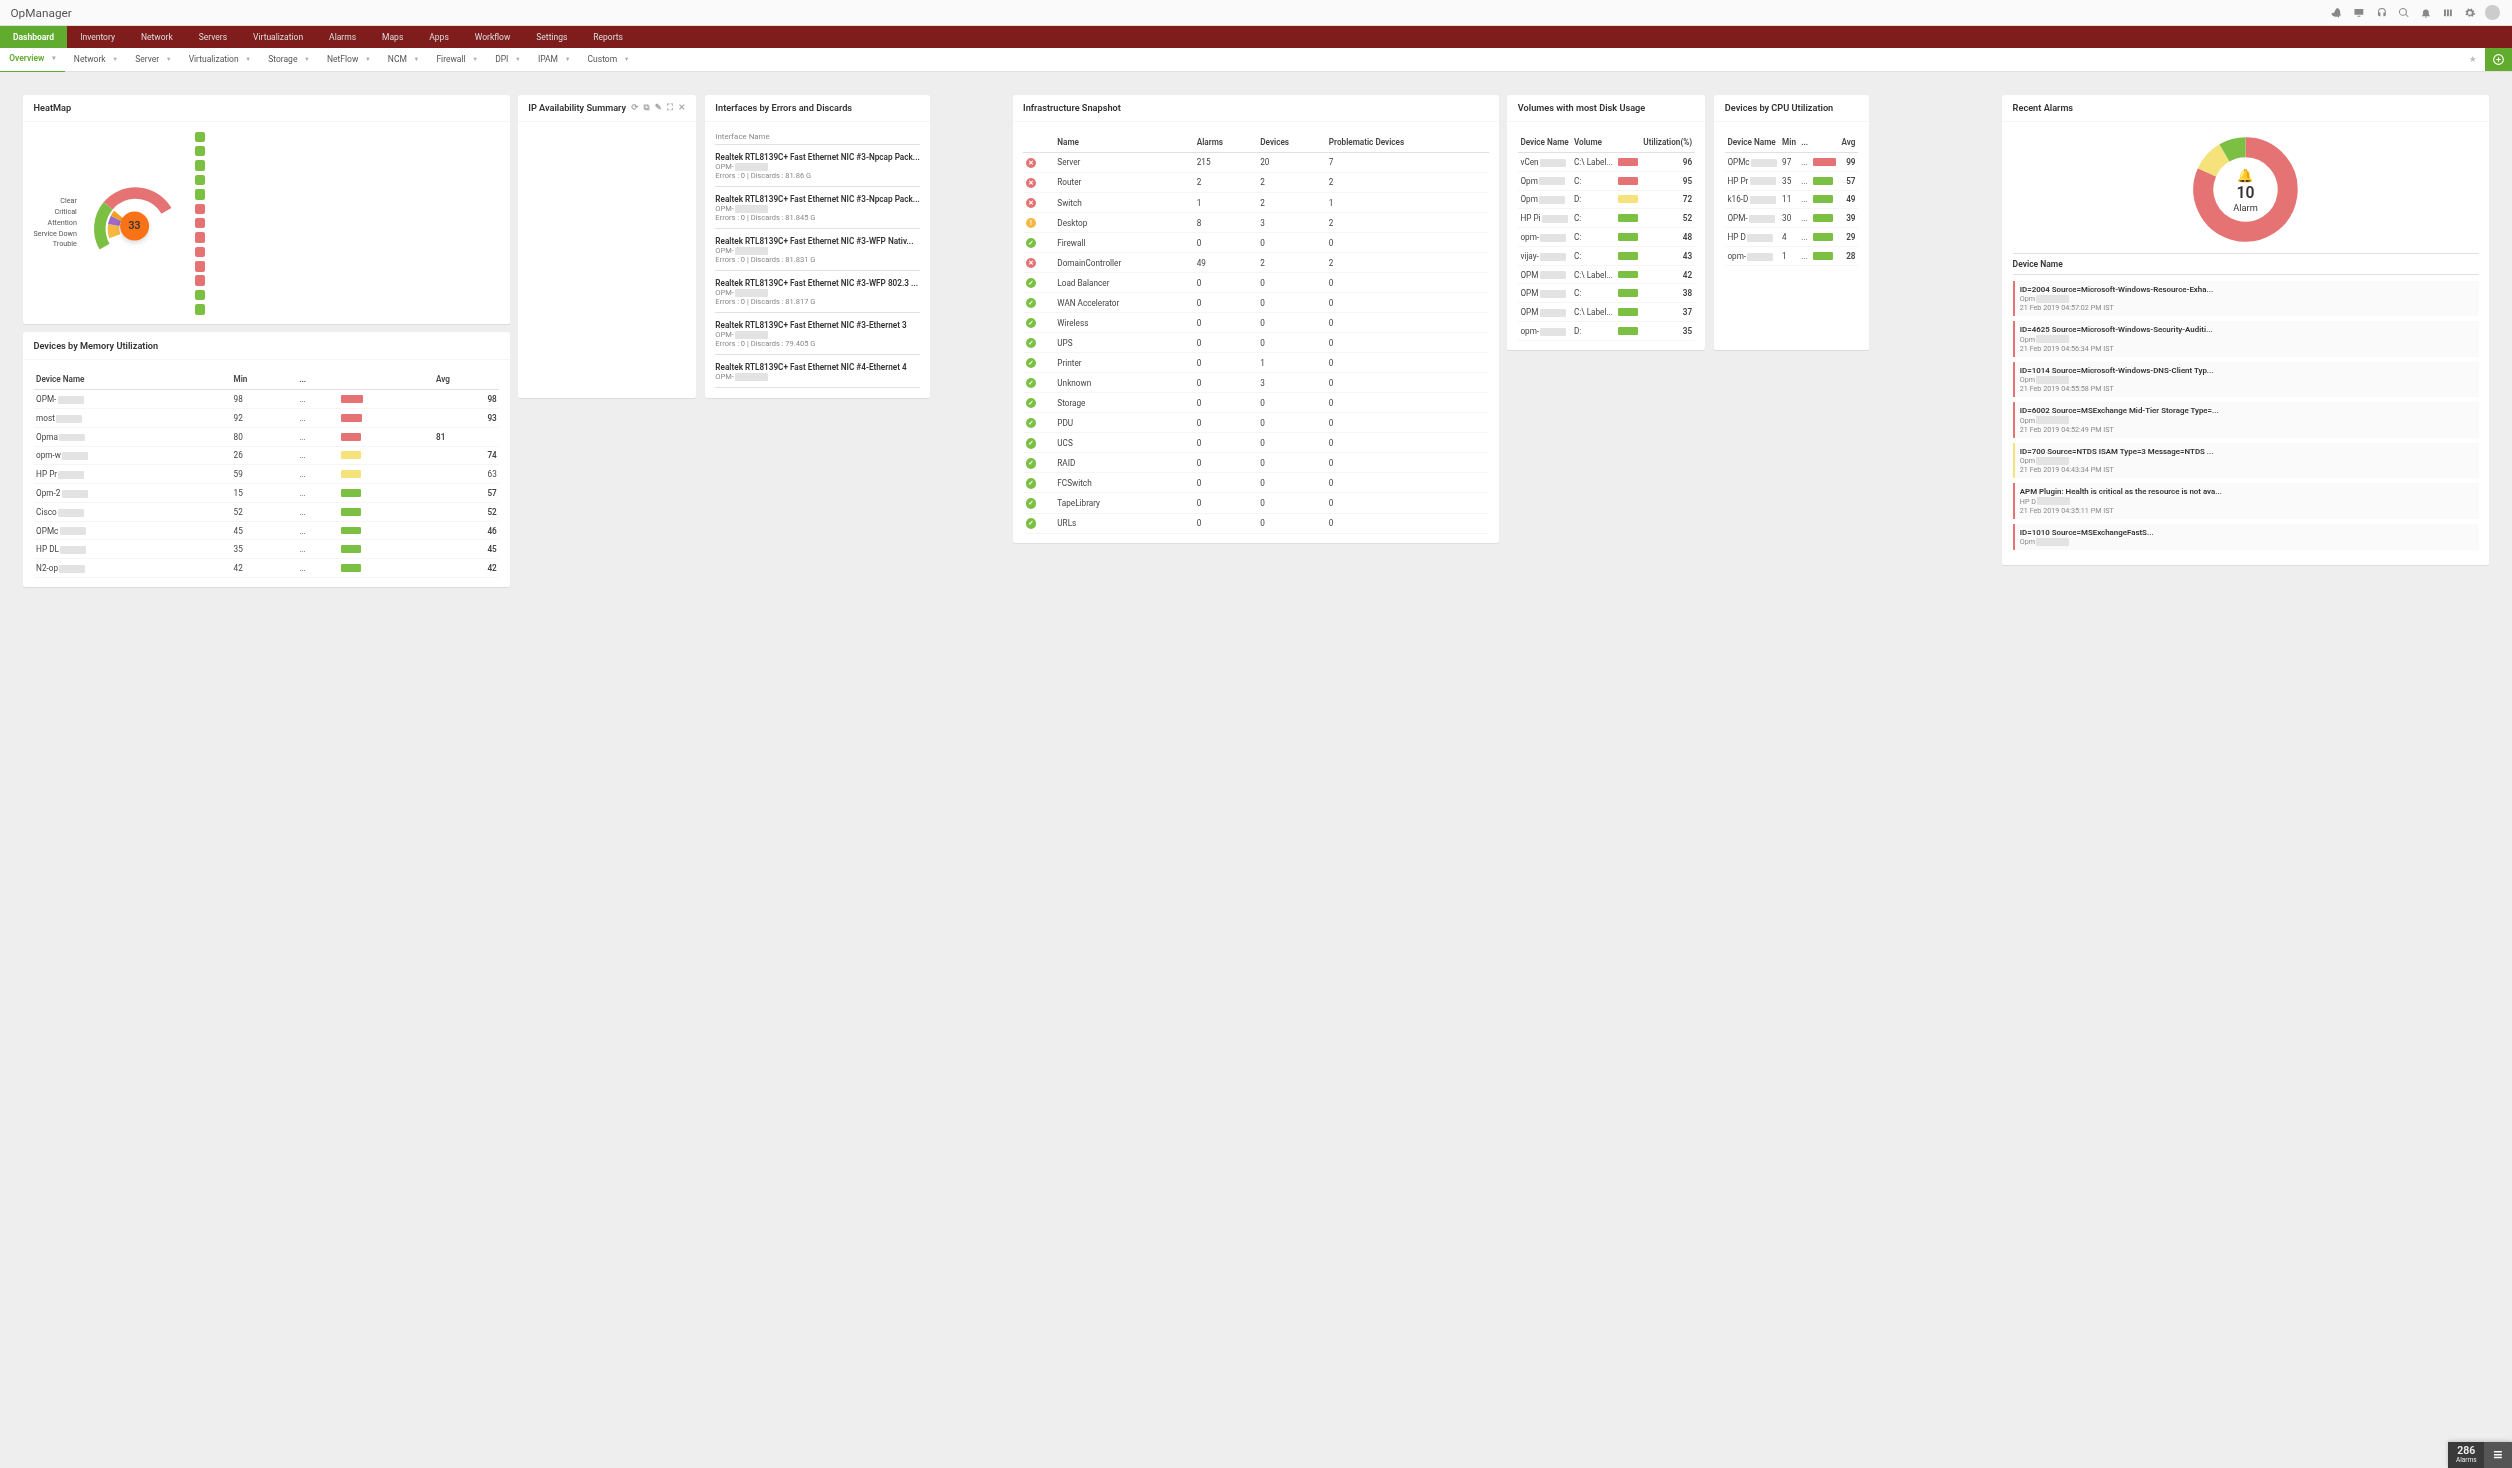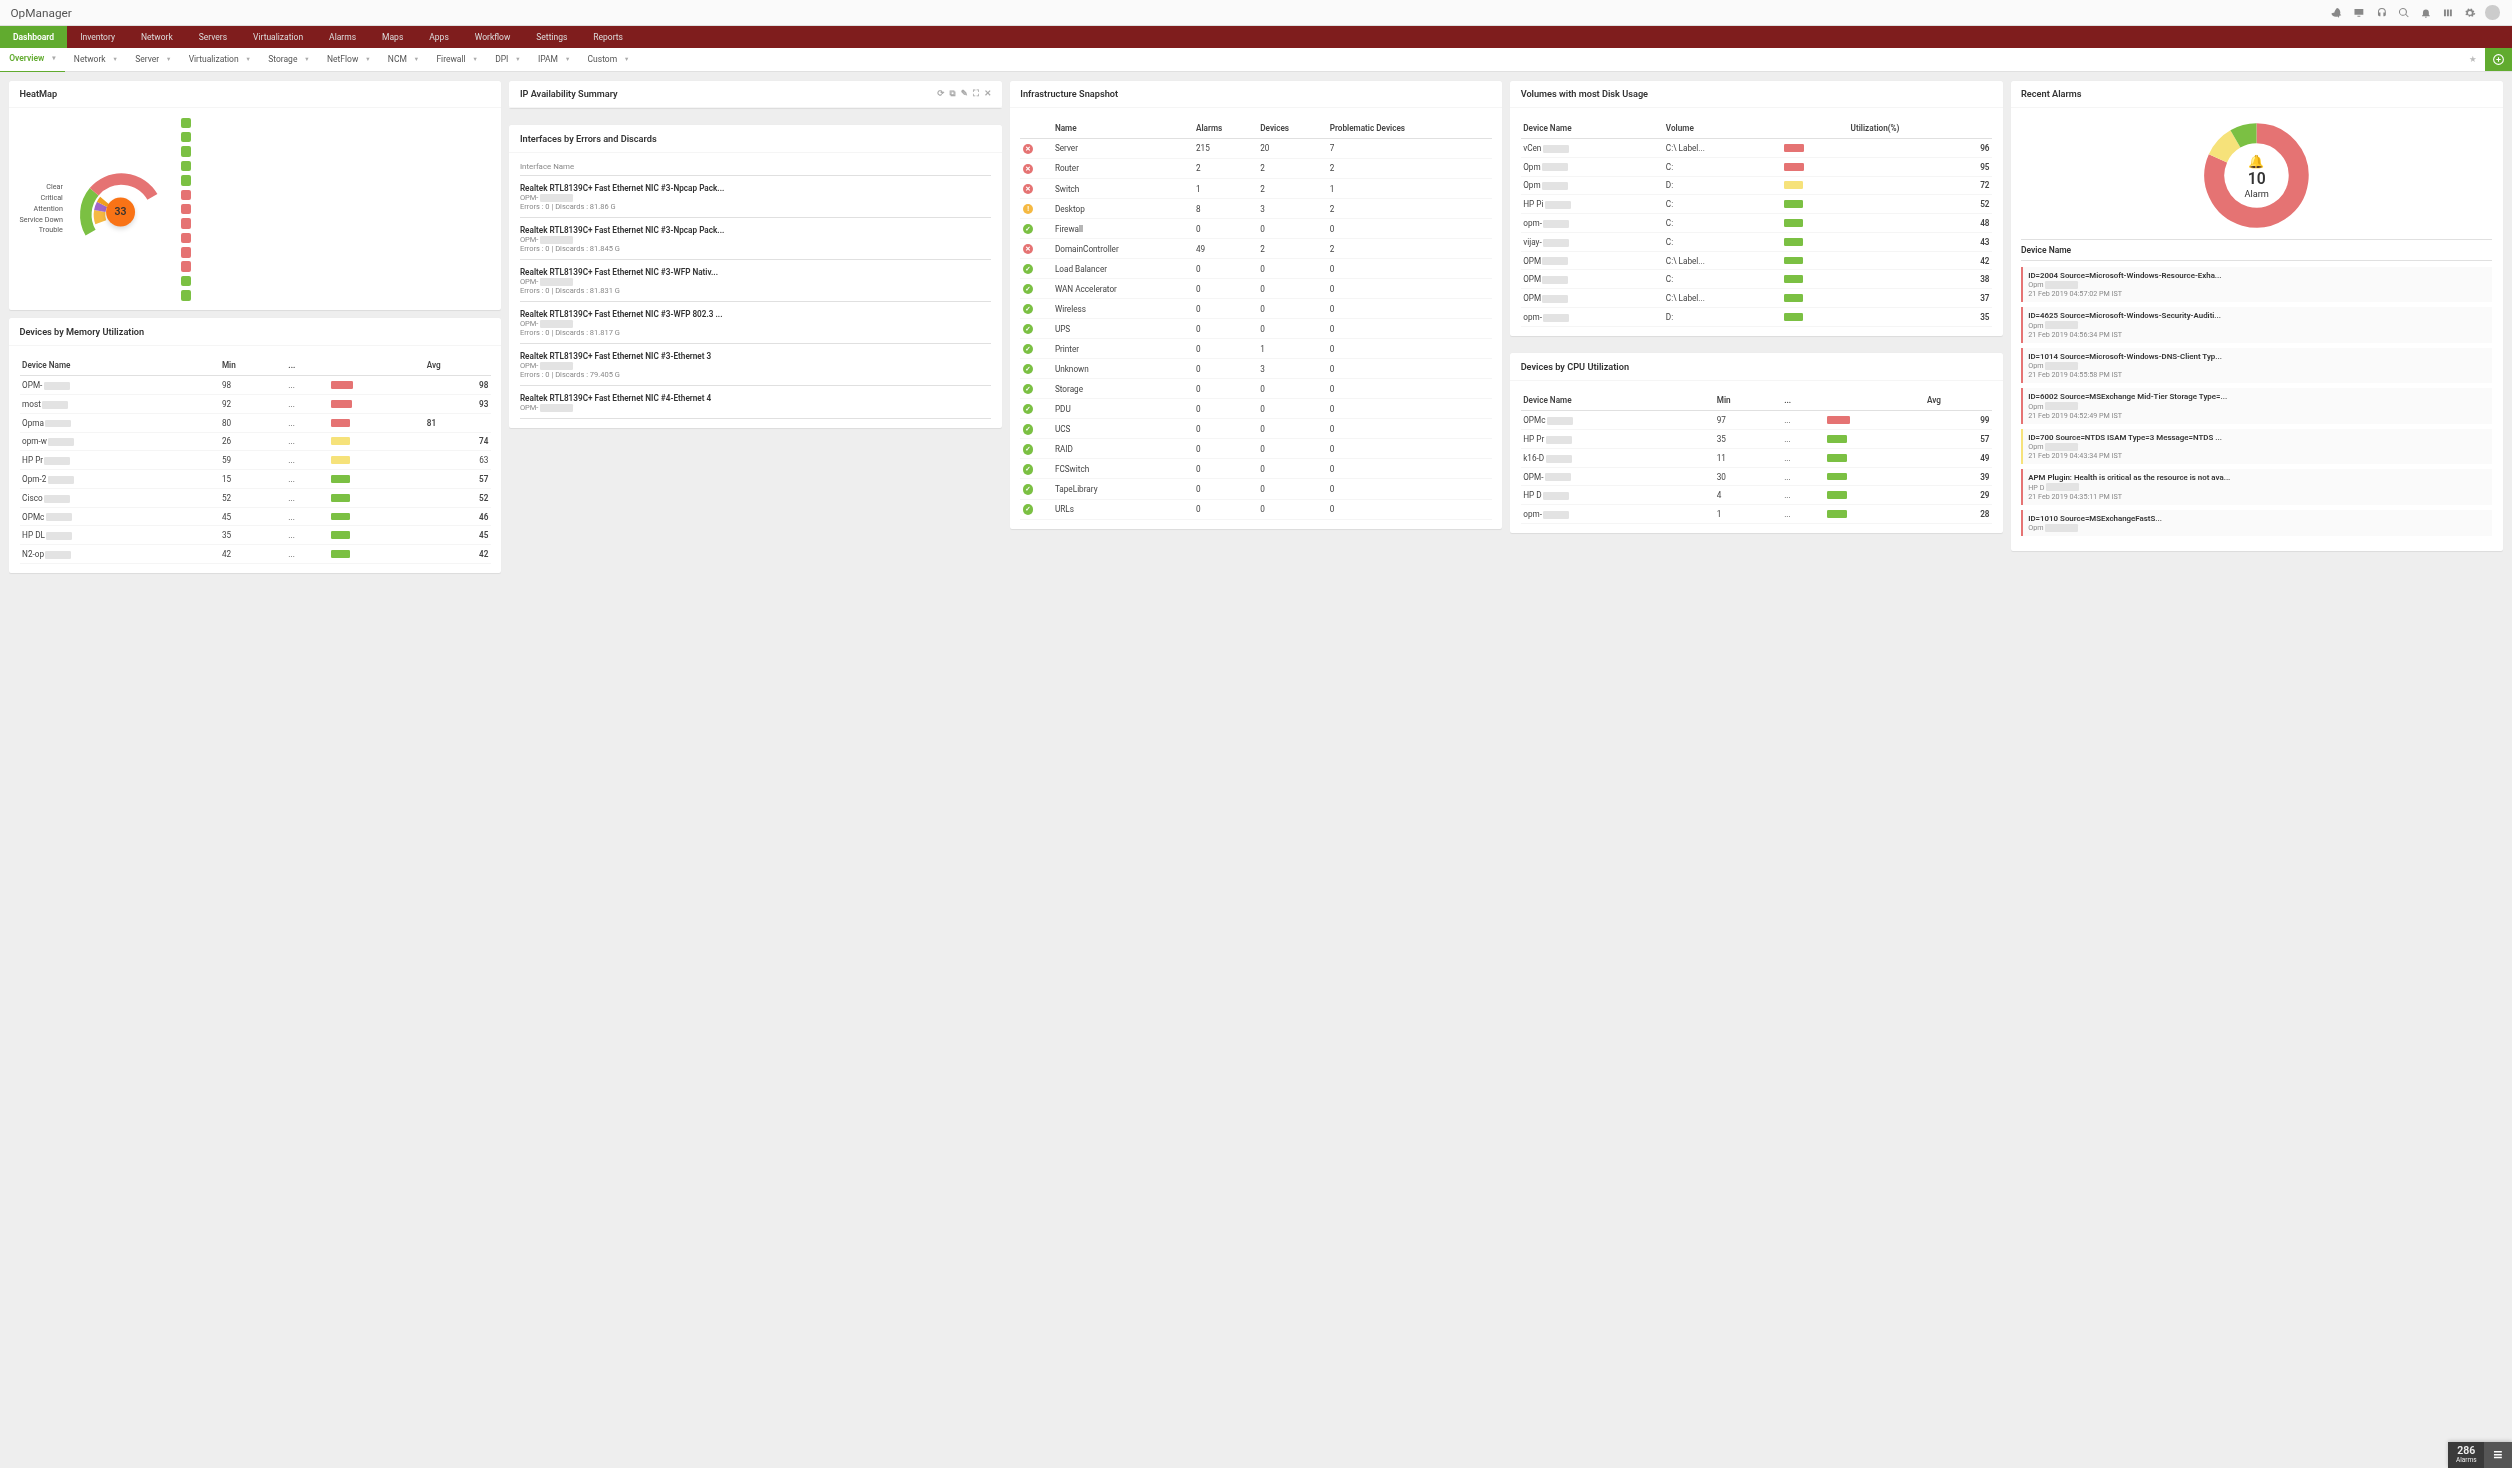--- a/index.html
+++ b/index.html
@@ -59,40 +59,40 @@
   .chev { font-size: 6.5px; color: #aaa; }
   .nav-secondary .spacer { flex:1; }
   .nav-secondary .star { color:#bbb; padding:0 7.9px; cursor:pointer;}
   .add-widget { background: var(--green-dark); color:#fff; width:27.5px; height:23.6px; display:flex; align-items:center; justify-content:center; cursor:pointer;}
 
   
   .dash {
     display: grid;
     grid-template-columns: repeat(10, 1fr);
     gap: 7.9px;
-    padding: 9px;
+    padding: 23px;
     align-items: start;
   }
   .card {
     background: #fff; border-radius: 2px; box-shadow: 0 0.7px 0.7px rgba(0,0,0,.08);
     display: flex; flex-direction: column; min-width: 0;
   }
   .card-header {
     padding: 7.9px 10.5px; font-weight: 600; font-size: 9.2px;
     border-bottom: 0.7px solid var(--grey-bg);
     display: flex; align-items: center; gap: 5.2px;
   }
   .card-header .tools { margin-left:auto; display:flex; gap:5.2px; color:#aaa;}
   .card-header .tools span { cursor:pointer; font-size:8.5px;}
   .card-body { padding: 9.2px 10.5px; }
 
   
   .col-2 { grid-column: span 2; }
   .col-left-stack { grid-column: span 2; display:flex; flex-direction:column; gap:7.9px;}
-  .col-mid-stack  { grid-column: span 2; display:flex; flex-direction:column; gap:17px;}
+  .col-mid-stack  { grid-column: span 2; display:flex; flex-direction:row; gap:9px;}
 
   
   .heatmap-body { display:flex; gap:6.5px; align-items:center; }
   .heatmap-legend { font-size:7.2px; text-align:right; color:#555; line-height:1.5; }
   .heatmap-chart { position:relative; width:105px; height:105px; }
   .heatmap-chart .num {
     position:absolute; top:50%; left:50%; transform:translate(-55%,-40%);
     width:29px; height:29px; border-radius:50%; background:#f97316;
     display:flex; align-items:center; justify-content:center; font-size:10.5px; font-weight:600;
     box-shadow: 0 2.6px 5.2px rgba(0,0,0,.15);

